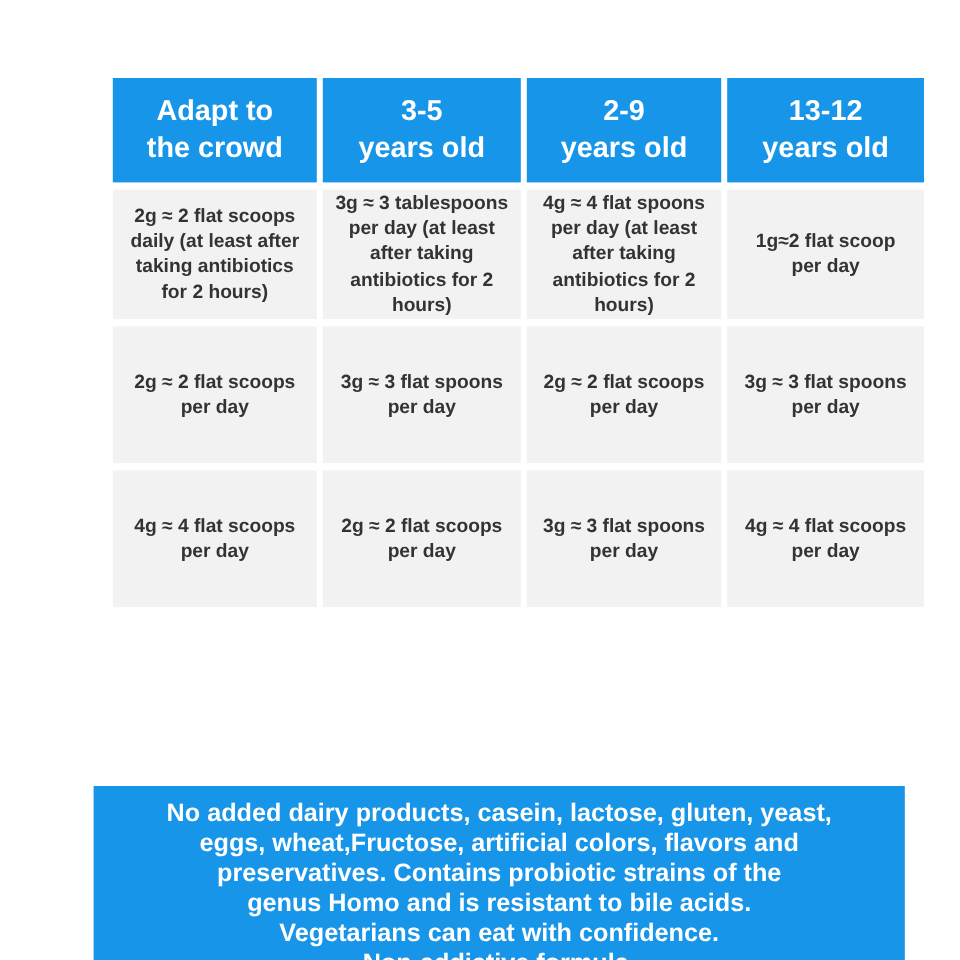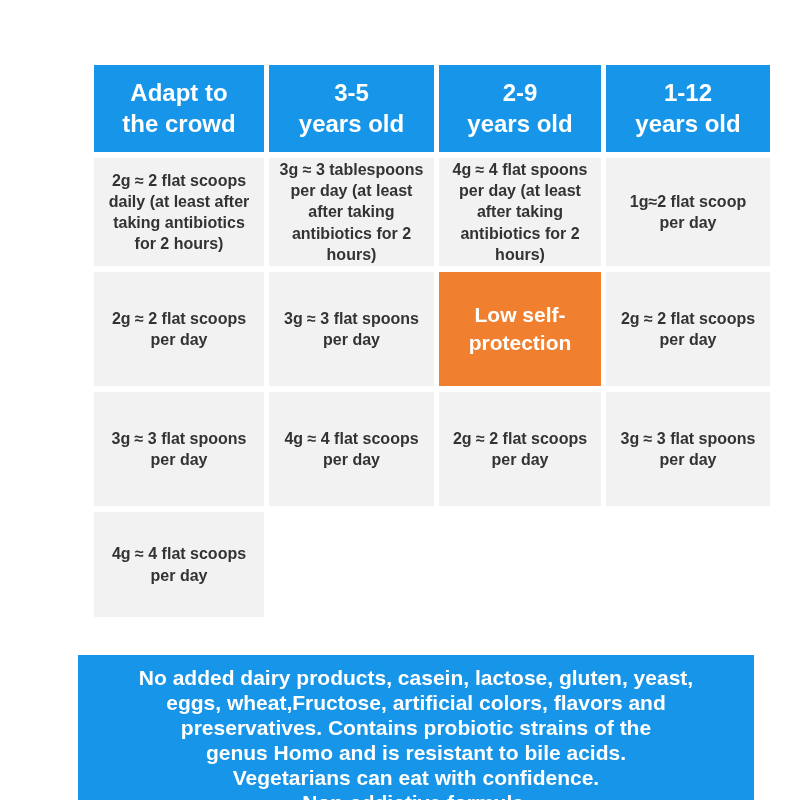--- a/index.html
+++ b/index.html
@@ -77,21 +77,21 @@
 
 <div class="sheet">
   <div class="grid">
 
     <div class="cell hcell">Adapt to
 the crowd</div>
     <div class="cell hcell">3-5
 years old</div>
     <div class="cell hcell">2-9
 years old</div>
-    <div class="cell hcell">1-12
+    <div class="cell hcell">13-12
 years old</div>
 
     <div class="cell dcell">2g ≈ 2 flat scoops
 daily (at least after
 taking antibiotics
 for 2 hours)</div>
     <div class="cell dcell">3g ≈ 3 tablespoons
 per day (at least
 after taking
 antibiotics for 2
@@ -102,22 +102,20 @@
 antibiotics for 2
 hours)</div>
 
     <div class="cell dcell">1g≈2 flat scoop
 per day</div>
     <div class="cell dcell">2g ≈ 2 flat scoops
 per day</div>
     <div class="cell dcell">3g ≈ 3 flat spoons
 per day</div>
 
-    <div class="cell lcell">Low self-
-protection</div>
     <div class="cell dcell">2g ≈ 2 flat scoops
 per day</div>
     <div class="cell dcell">3g ≈ 3 flat spoons
 per day</div>
     <div class="cell dcell">4g ≈ 4 flat scoops
 per day</div>
 
     <div class="cell dcell">2g ≈ 2 flat scoops
 per day</div>
     <div class="cell dcell">3g ≈ 3 flat spoons

